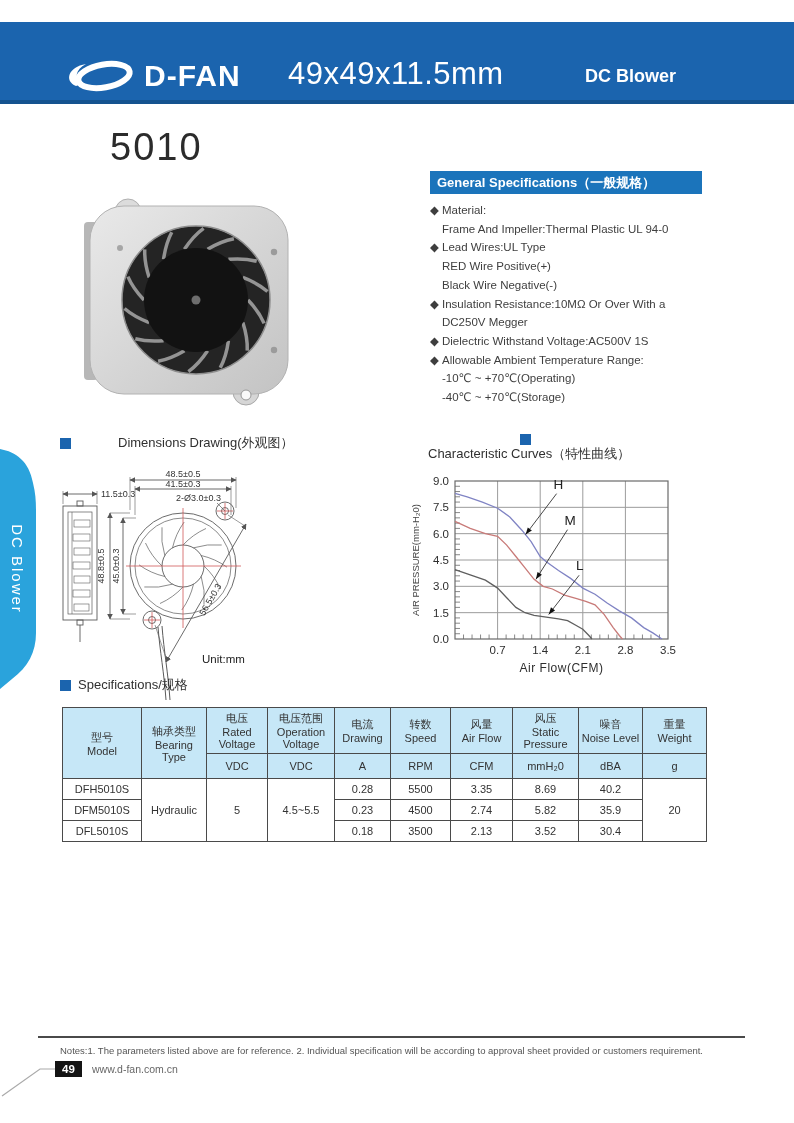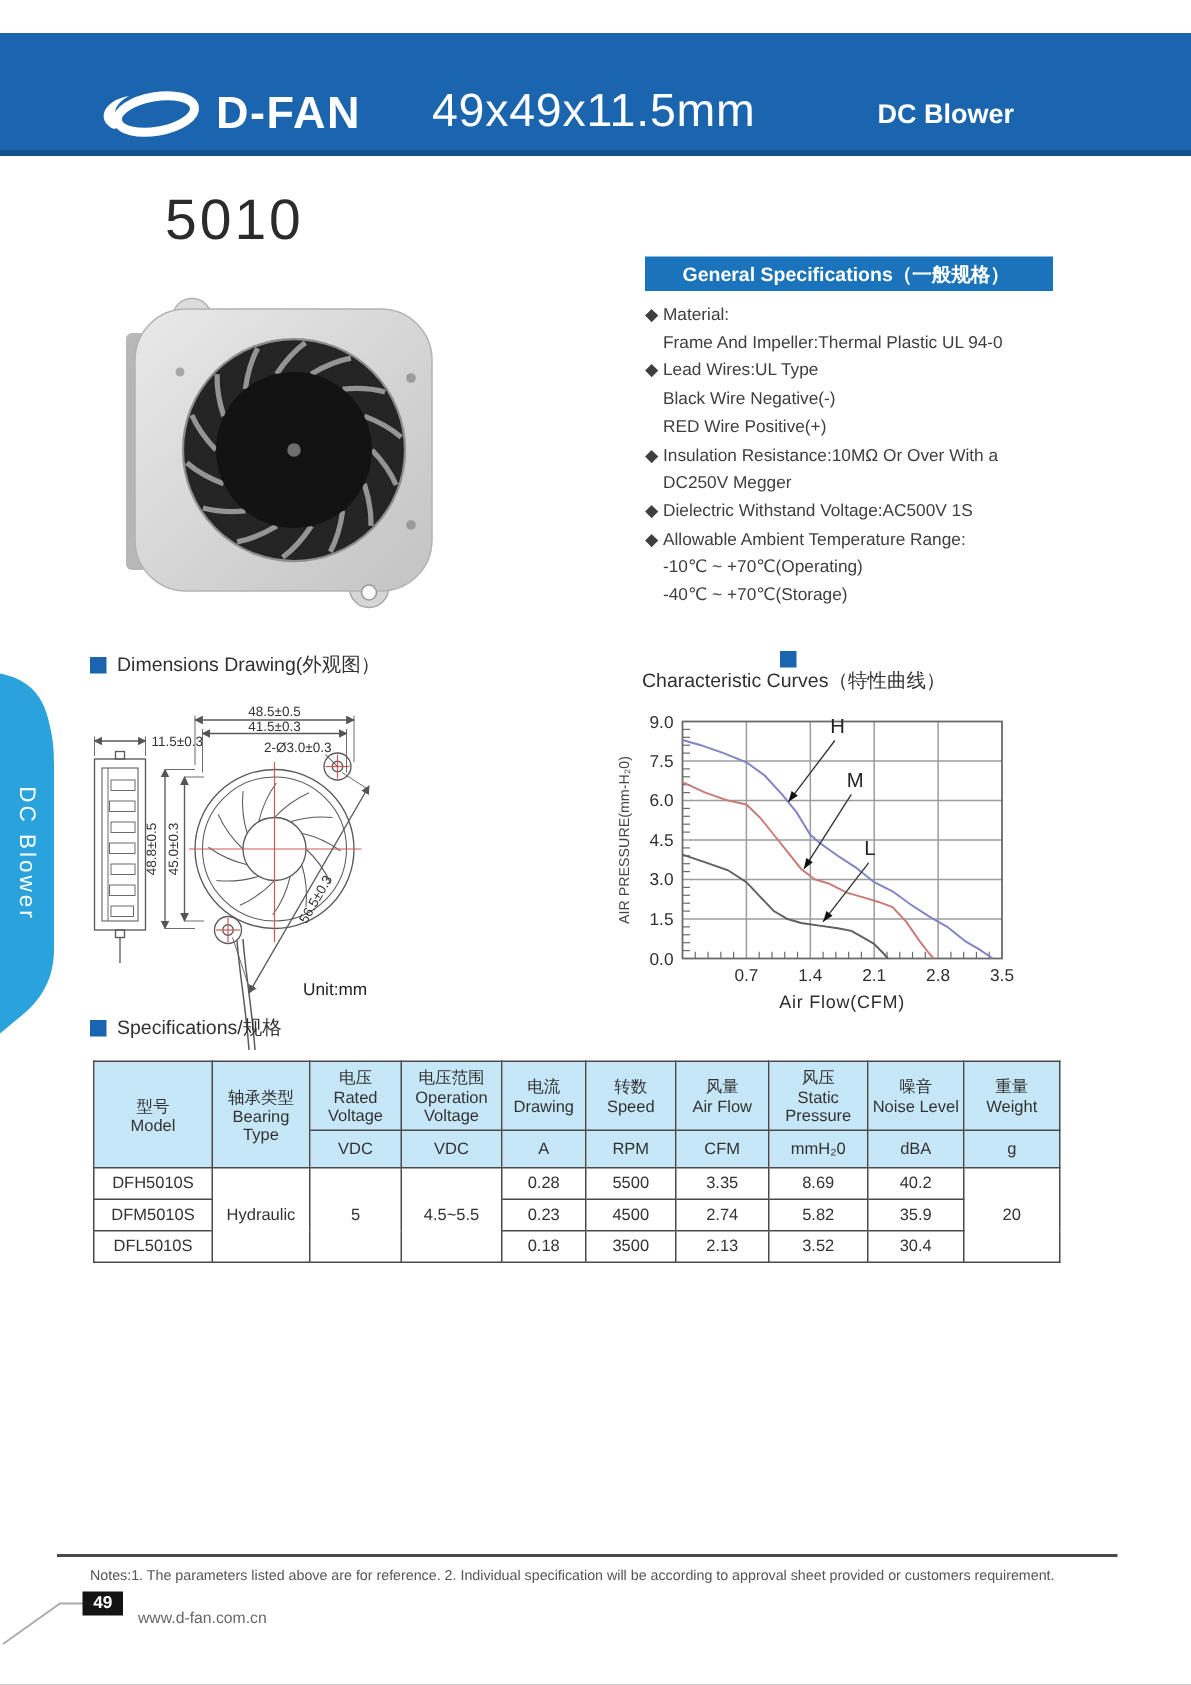--- a/index.html
+++ b/index.html
@@ -9,21 +9,21 @@
   
   .band{position:absolute;left:0;top:22px;width:794px;height:78px;background:#1b64ae;border-bottom:4px solid #15538f;}
   .logo{position:absolute;left:62px;top:57px;display:flex;align-items:center;}
   .logo-text{color:#fff;font-size:30px;font-weight:bold;letter-spacing:1px;margin-left:2px;}
   .hdr-dim{position:absolute;left:288px;top:56px;color:#fff;font-size:31px;letter-spacing:.5px;}
   .hdr-type{position:absolute;left:585px;top:66px;color:#fff;font-size:18px;font-weight:bold;}
   
   .model-no{position:absolute;left:110px;top:126px;font-size:38px;color:#2b2b2b;letter-spacing:2px;}
   
   .gs-bar{position:absolute;left:430px;top:171px;width:272px;height:23px;background:#1b74bb;color:#fff;
-          font-size:13px;font-weight:bold;line-height:23px;padding-left:25px;box-sizing:border-box;}
+          font-size:13px;font-weight:bold;line-height:23px;padding-left:7px;box-sizing:border-box;}
   .gs-list{position:absolute;left:430px;top:201px;width:340px;font-size:11.5px;color:#3e3e3e;}
   .gs-line{line-height:18.7px;white-space:nowrap;}
   .gs-line .dia{display:inline-block;width:12px;}
   .gs-line.cont{padding-left:12px;}
   
   .side-tab{position:absolute;left:0;top:443px;width:46px;height:252px;}
   .side-tab span{position:absolute;left:9px;top:50%;transform:translateY(-50%);writing-mode:vertical-rl;
                  color:#fff;font-size:15px;letter-spacing:2px;}
   
   .sec{position:absolute;display:flex;align-items:center;font-size:13px;color:#303030;font-weight:500;}
@@ -34,21 +34,21 @@
       font-size:11px;color:#333;padding:0 2px;overflow:hidden;margin-top:25px;}
   .spec-table thead th{background:#c6e7f7;}
   .spec-table .rowname{height:46px;}
   .spec-table .rowunit th{height:24px;}
   .spec-table tbody td{height:20px;background:#fff;}
   
   .foot-line{position:absolute;left:38px;top:1036px;width:707px;height:2px;background:#4a4a4a;}
   .notes{position:absolute;left:60px;top:1045px;width:710px;font-size:9.5px;color:#555;}
   .page-num{position:absolute;left:55px;top:1061px;width:27px;height:16px;background:#141414;color:#fff;
             font-size:11.5px;font-weight:bold;text-align:center;line-height:16px;}
-  .website{position:absolute;left:92px;top:1063px;font-size:10.5px;color:#666;margin-top:10px;}
+  .website{position:absolute;left:92px;top:1063px;font-size:10.5px;color:#666;}
   svg text{font-family:"Liberation Sans","DejaVu Sans",sans-serif;}
 </style>
 </head>
 <body>
 
 <div class="page">
 
   <div class="band"></div>
   <div class="logo">
     <svg width="80" height="38" viewBox="0 0 80 38">
@@ -97,38 +97,38 @@
     <circle cx="198" cy="56" r="3.2" fill="#9b9b9b"></circle>
     <circle cx="198" cy="154" r="3.2" fill="#9b9b9b"></circle>
     <circle cx="44" cy="52" r="3" fill="#a6a6a6"></circle>
   </svg>
 
   <div class="gs-bar">General Specifications（一般规格）</div>
   <div class="gs-list" id="gs-list">
       <div class="gs-line"><span class="dia">◆</span><span>Material:</span></div>
       <div class="gs-line cont"><span>Frame And Impeller:Thermal Plastic UL 94-0</span></div>
       <div class="gs-line"><span class="dia">◆</span><span>Lead Wires:UL Type</span></div>
+      <div class="gs-line cont"><span>RED Wire Positive(+)</span></div>
       <div class="gs-line cont"><span>Black Wire Negative(-)</span></div>
-      <div class="gs-line cont"><span>RED Wire Positive(+)</span></div>
       <div class="gs-line"><span class="dia">◆</span><span>Insulation Resistance:10MΩ Or Over With a</span></div>
       <div class="gs-line cont"><span>DC250V Megger</span></div>
       <div class="gs-line"><span class="dia">◆</span><span>Dielectric Withstand Voltage:AC500V 1S</span></div>
       <div class="gs-line"><span class="dia">◆</span><span>Allowable Ambient Temperature Range:</span></div>
       <div class="gs-line cont"><span>-10℃ ~ +70℃(Operating)</span></div>
       <div class="gs-line cont"><span>-40℃ ~ +70℃(Storage)</span></div>
     </div>
 
   <div class="side-tab">
     <svg width="46" height="252" viewBox="0 0 46 252">
       <path d="M0,6 C16,9 29,18 33,40 C35.5,50 36,58 36,68 L36,190 C36,209 28,224 12,236 L0,246 Z" fill="#2aa3dc"></path>
     </svg>
     <span>DC Blower</span>
   </div>
 
-  <div class="sec" style="left:60px;top:434px;">
+  <div class="sec" style="left:60px;top:434px;gap:40px;">
     <div class="sq"></div>
     <span>Dimensions Drawing(外观图）</span>
   </div>
   <div class="sec" style="left:428px;top:434px;flex-direction:column;">
     <div class="sq"></div>
     <span>Characteristic Curves（特性曲线）</span>
   </div>
 
   <svg class="abs" style="left:60px;top:460px;" width="350" height="242" viewBox="0 0 350 242" font-size="9" fill="none" stroke="#5a5a5a" stroke-width="0.9">
     <defs>

